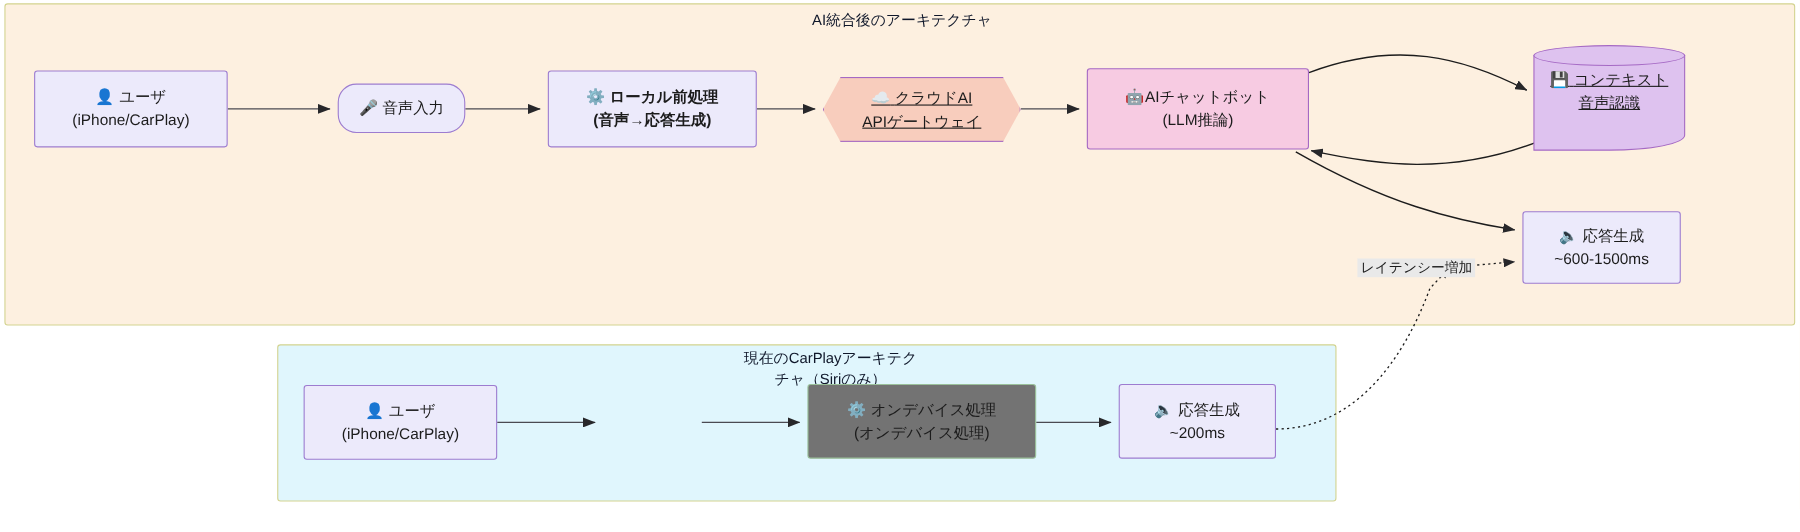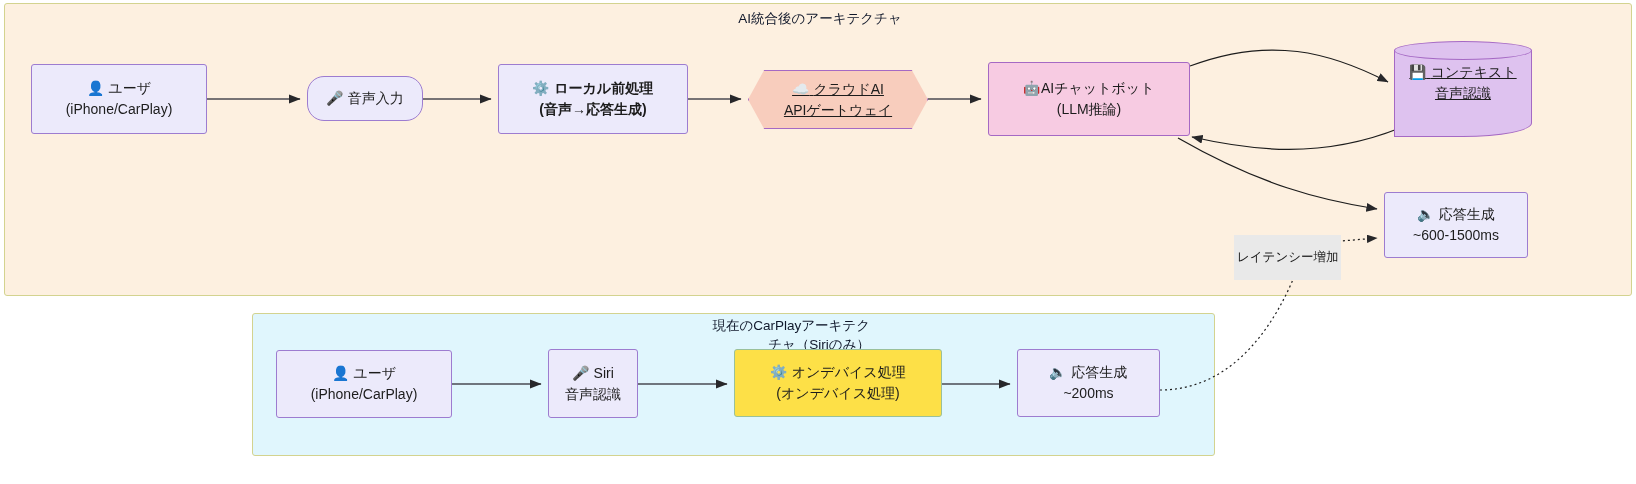--- a/index.html
+++ b/index.html
@@ -5,30 +5,30 @@
   html,body{margin:0;padding:0;background:#ffffff;}
   body{font-family:"Liberation Sans","DejaVu Sans",sans-serif;}
   #canvas{position:relative;width:1636px;height:484px;background:#ffffff;overflow:hidden;}
 
   .subgraph{position:absolute;box-sizing:border-box;border:1.4px solid #d3d38f;border-radius:3px;}
   #sg-ai{left:4px;top:3px;width:1628px;height:293px;background:#fdf0e0;}
   #sg-cur{left:252px;top:313px;width:963px;height:143px;background:#e0f6fd;}
 
   .sg-title{position:absolute;text-align:center;font-size:13.5px;color:#0f172a;line-height:19px;white-space:pre-line;}
   #sg-ai-title{left:500px;top:9px;width:640px;}
-  #sg-cur-title{left:540px;top:316px;width:330px;text-align:right;}
+  #sg-cur-title{left:590px;top:316px;width:330px;}
 
   .node{position:absolute;box-sizing:border-box;display:flex;flex-direction:column;align-items:center;justify-content:center;
         font-size:14px;color:#1c1c1c;line-height:21px;text-align:center;border-radius:3px;}
   .node .ln{display:block;white-space:nowrap;}
   .ico{font-size:14px;}
 
   .n-lav{background:#eceafb;border:1.3px solid #9d7cd0;}
   .n-pink{background:#f7cbe2;border:1.3px solid #a569c4;}
-  .n-green{background:#fde047;border:1.3px solid #9ac09a;}
+  .n-green{background:#737373;border:1.3px solid #9ac09a;}
 
   
   #n-user1{left:31px;top:64px;width:176px;height:70px;}
   #n-voice{left:307px;top:76px;width:116px;height:45px;border-radius:17px;}
   #n-local{left:498px;top:64px;width:190px;height:70px;font-weight:bold;}
   #n-cloud{left:748px;top:70px;width:180px;height:59px;background:transparent;border:none;}
   #n-cloud .hexbg{position:absolute;inset:0;background:#f8cdbd;border:1.3px solid #a569c4;
       clip-path:polygon(9% 0,91% 0,100% 50%,91% 100%,9% 100%,0 50%);}
   #n-cloud .hextxt{position:relative;z-index:2;text-decoration:underline;}
   #n-bot{left:988px;top:62px;width:202px;height:74px;text-align:center;}
@@ -39,21 +39,21 @@
       background:#dec2ef;border:1.3px solid #a569c4;border-radius:50%;}
   #n-cache .cyltxt{position:relative;z-index:3;padding-top:12px;}
   #n-resp-ai{left:1384px;top:192px;width:144px;height:66px;}
 
   
   #n-user2{left:276px;top:350px;width:176px;height:68px;}
   #n-siri{left:548px;top:349px;width:90px;height:69px;}
   #n-ondev{left:734px;top:349px;width:208px;height:68px;}
   #n-resp-cur{left:1017px;top:349px;width:143px;height:68px;}
 
-  .edgelabel{position:absolute;background:#e9e9e9;font-size:12.5px;color:#1b1b1b;padding:14px 3px;white-space:nowrap;}
+  .edgelabel{position:absolute;background:#e9e9e9;font-size:12.5px;color:#1b1b1b;padding:0 3px;white-space:nowrap;}
   #lbl-latency{left:1234px;top:235px;}
 
   svg.wires{position:absolute;left:0;top:0;width:1636px;height:484px;pointer-events:none;}
 </style>
 </head>
 <body>
 
 <div id="canvas">
 
   <div class="subgraph" id="sg-ai"></div>
@@ -133,24 +133,20 @@
     <span class="ln">~600-1500ms</span>
   </div>
 
   <div class="edgelabel" id="lbl-latency">レイテンシー増加</div>
 
   <div class="node n-lav" id="n-user2">
     <span class="ln"><span class="ico">👤</span> <span>ユーザ</span></span>
     <span class="ln">(iPhone/CarPlay)</span>
   </div>
 
-  <div class="node n-lav" id="n-siri">
-    <span class="ln"><span class="ico">🎤</span> <span>Siri</span></span>
-    <span class="ln">音声認識</span>
-  </div>
 
   <div class="node n-green" id="n-ondev">
     <span class="ln"><span class="ico">⚙️</span> <span>オンデバイス処理</span></span>
     <span class="ln">(オンデバイス処理)</span>
   </div>
 
   <div class="node n-lav" id="n-resp-cur">
     <span class="ln"><span class="ico">🔈</span> <span>応答生成</span></span>
     <span class="ln">~200ms</span>
   </div>

